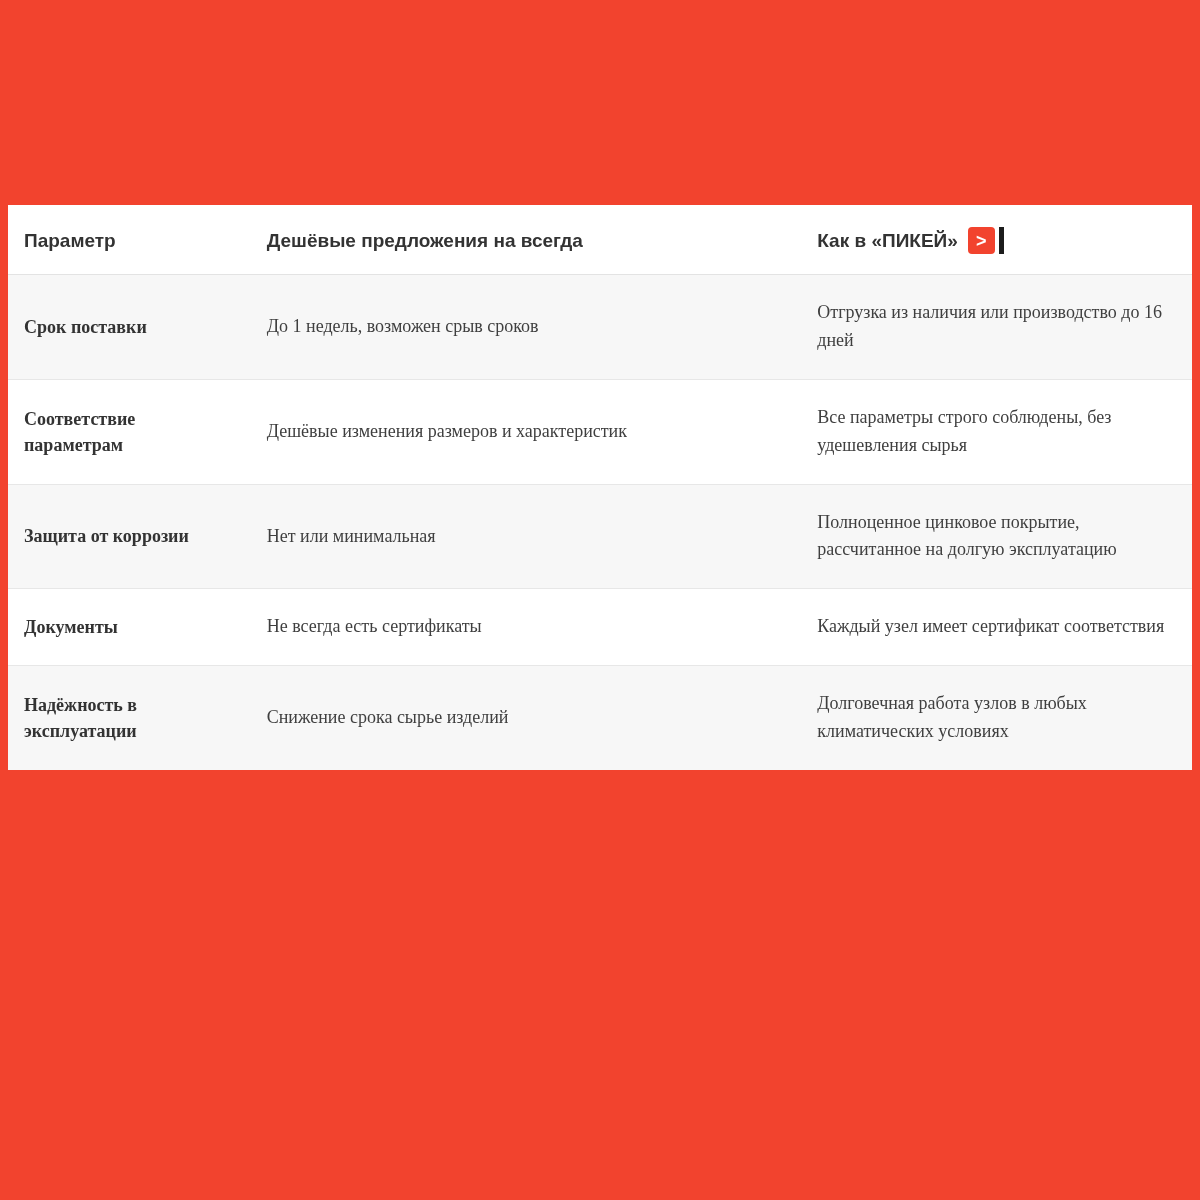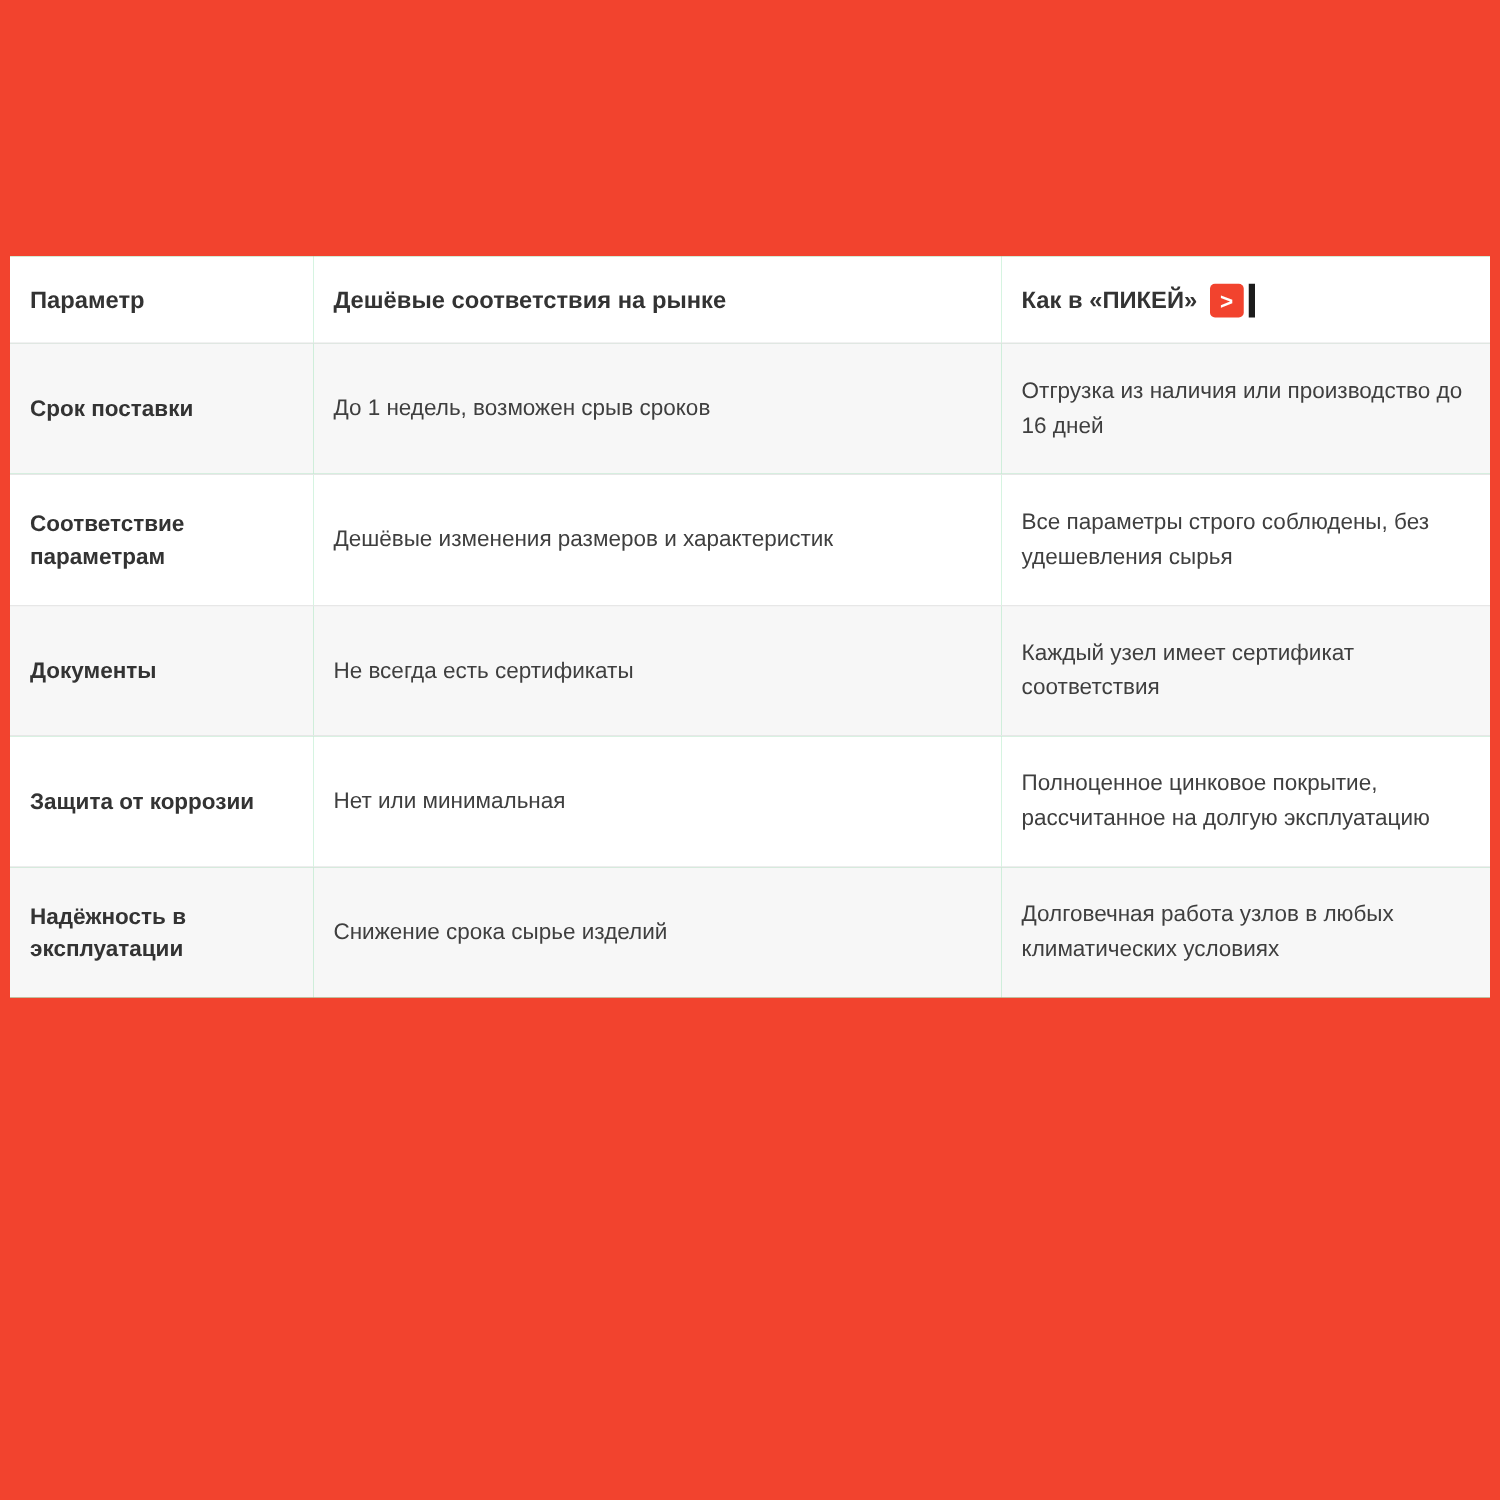--- a/index.html
+++ b/index.html
@@ -9,21 +9,21 @@
     height: 1200px;
     font-family: "Liberation Sans", "DejaVu Sans", sans-serif;
   }
 
   body {
     background: #f2432e;
     padding: 205px 8px 0 8px;
   }
 
   .table-panel {
-    background: #22c55e;
+    background: #c2410c;
     width: 100%;
   }
 
   table.compare {
     width: 100%;
     border-collapse: collapse;
     table-layout: fixed;
   }
 
   col.c-param { width: 20.5%; }
@@ -41,20 +41,21 @@
     font-weight: bold;
     color: #333333;
     padding-top: 22px;
     padding-bottom: 20px;
     border-bottom: 1px solid #e3e3e3;
     background: #ffffff;
   }
 
   tbody tr {
     border-bottom: 1px solid #e7e7e7;
+    font-family: Liberation Serif, serif;
   }
   tbody tr:last-child { border-bottom: none; }
   tbody tr:nth-child(odd) td { background: #f7f7f7; }
   tbody tr:nth-child(even) td { background: #ffffff; }
 
   td.param {
     font-size: 18px;
     font-weight: bold;
     color: #333333;
     line-height: 1.45;
@@ -108,21 +109,21 @@
       <col class="c-param">
       <col class="c-cheap">
       <col class="c-pikey">
     </colgroup>
     <thead>
       <tr>
         <th>
           <span>Параметр</span>
         </th>
         <th>
-          <span>Дешёвые соответствия на рынке</span>
+          <span>Дешёвые предложения на всегда</span>
         </th>
         <th>
           <span class="pikey-head">
             <span>Как в «ПИКЕЙ»</span>
             <span class="logo">
               <span class="logo-square">&gt;</span>
               <span class="logo-bar"></span>
             </span>
           </span>
         </th>
@@ -133,28 +134,28 @@
         <td class="param">Срок поставки</td>
         <td class="body-cell">До 1 недель, возможен срыв сроков</td>
         <td class="body-cell">Отгрузка из наличия или производство до 16 дней</td>
       </tr>
       <tr>
         <td class="param">Соответствие параметрам</td>
         <td class="body-cell">Дешёвые изменения размеров и характеристик</td>
         <td class="body-cell">Все параметры строго соблюдены, без удешевления сырья</td>
       </tr>
       <tr>
+        <td class="param">Защита от коррозии</td>
+        <td class="body-cell">Нет или минимальная</td>
+        <td class="body-cell">Полноценное цинковое покрытие, рассчитанное на долгую эксплуатацию</td>
+      </tr>
+      <tr>
         <td class="param">Документы</td>
         <td class="body-cell">Не всегда есть сертификаты</td>
         <td class="body-cell">Каждый узел имеет сертификат соответствия</td>
-      </tr>
-      <tr>
-        <td class="param">Защита от коррозии</td>
-        <td class="body-cell">Нет или минимальная</td>
-        <td class="body-cell">Полноценное цинковое покрытие, рассчитанное на долгую эксплуатацию</td>
       </tr>
       <tr>
         <td class="param">Надёжность в эксплуатации</td>
         <td class="body-cell">Снижение срока сырье изделий</td>
         <td class="body-cell">Долговечная работа узлов в любых климатических условиях</td>
       </tr>
     </tbody>
   </table>
 </div>
 

